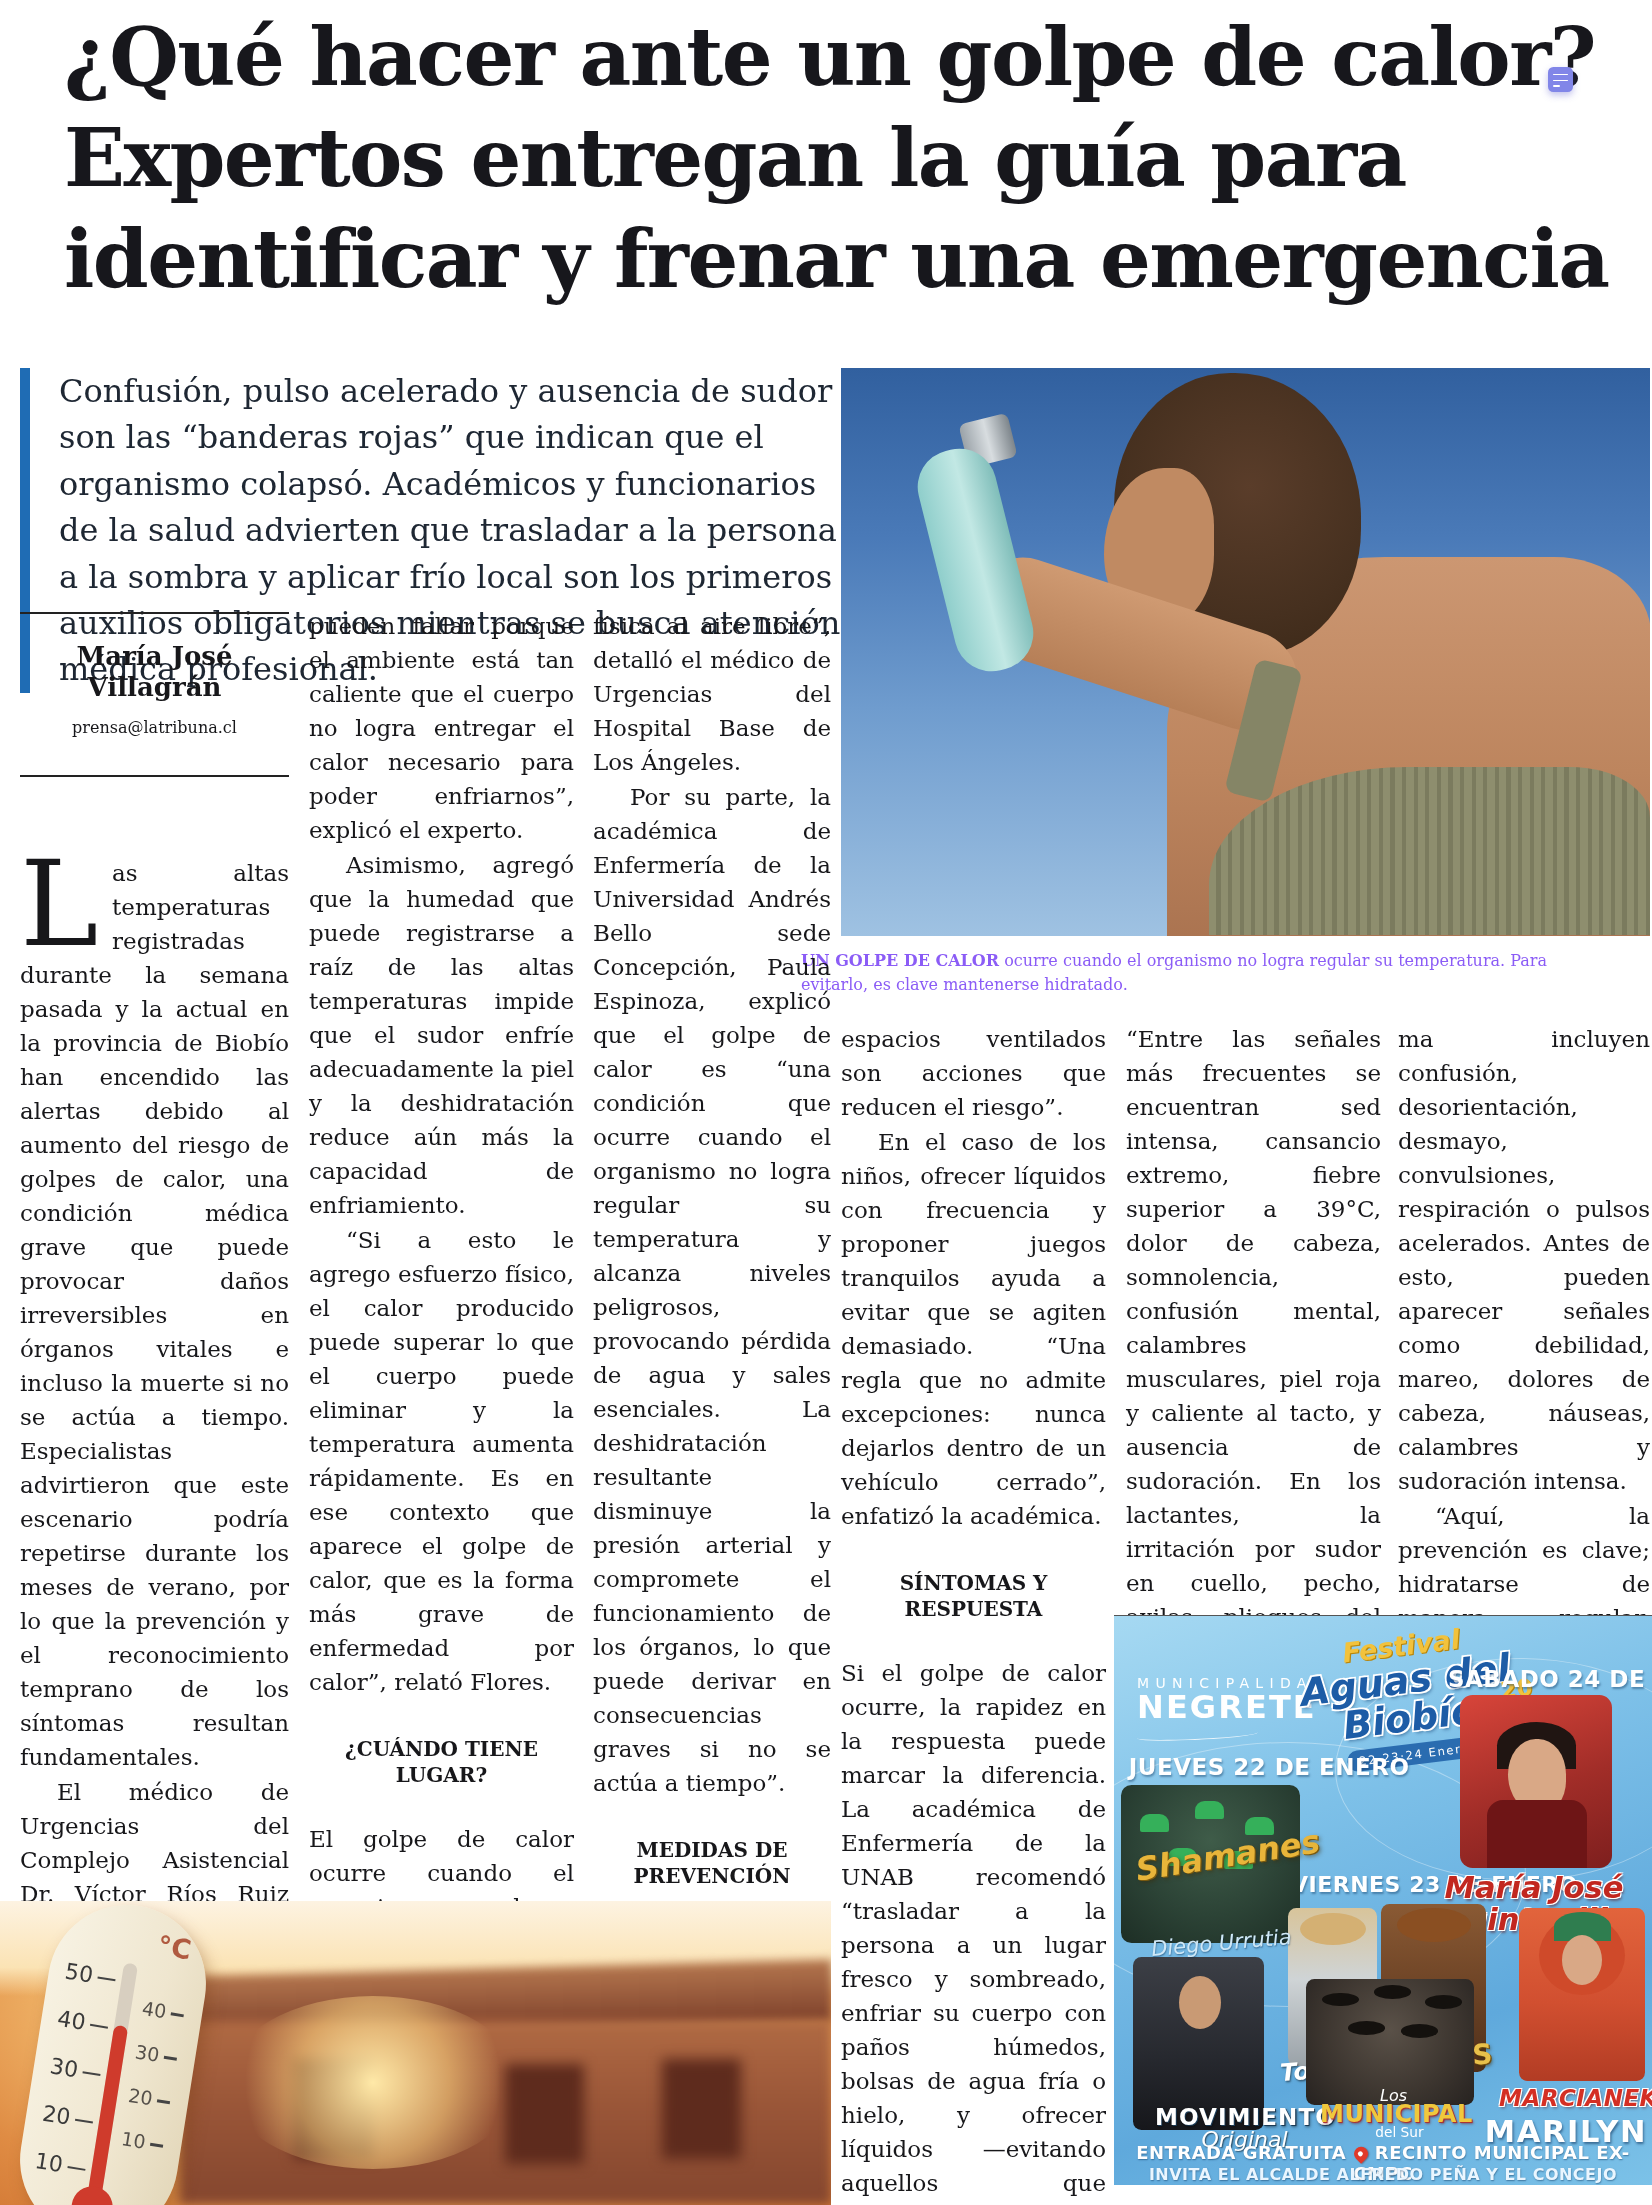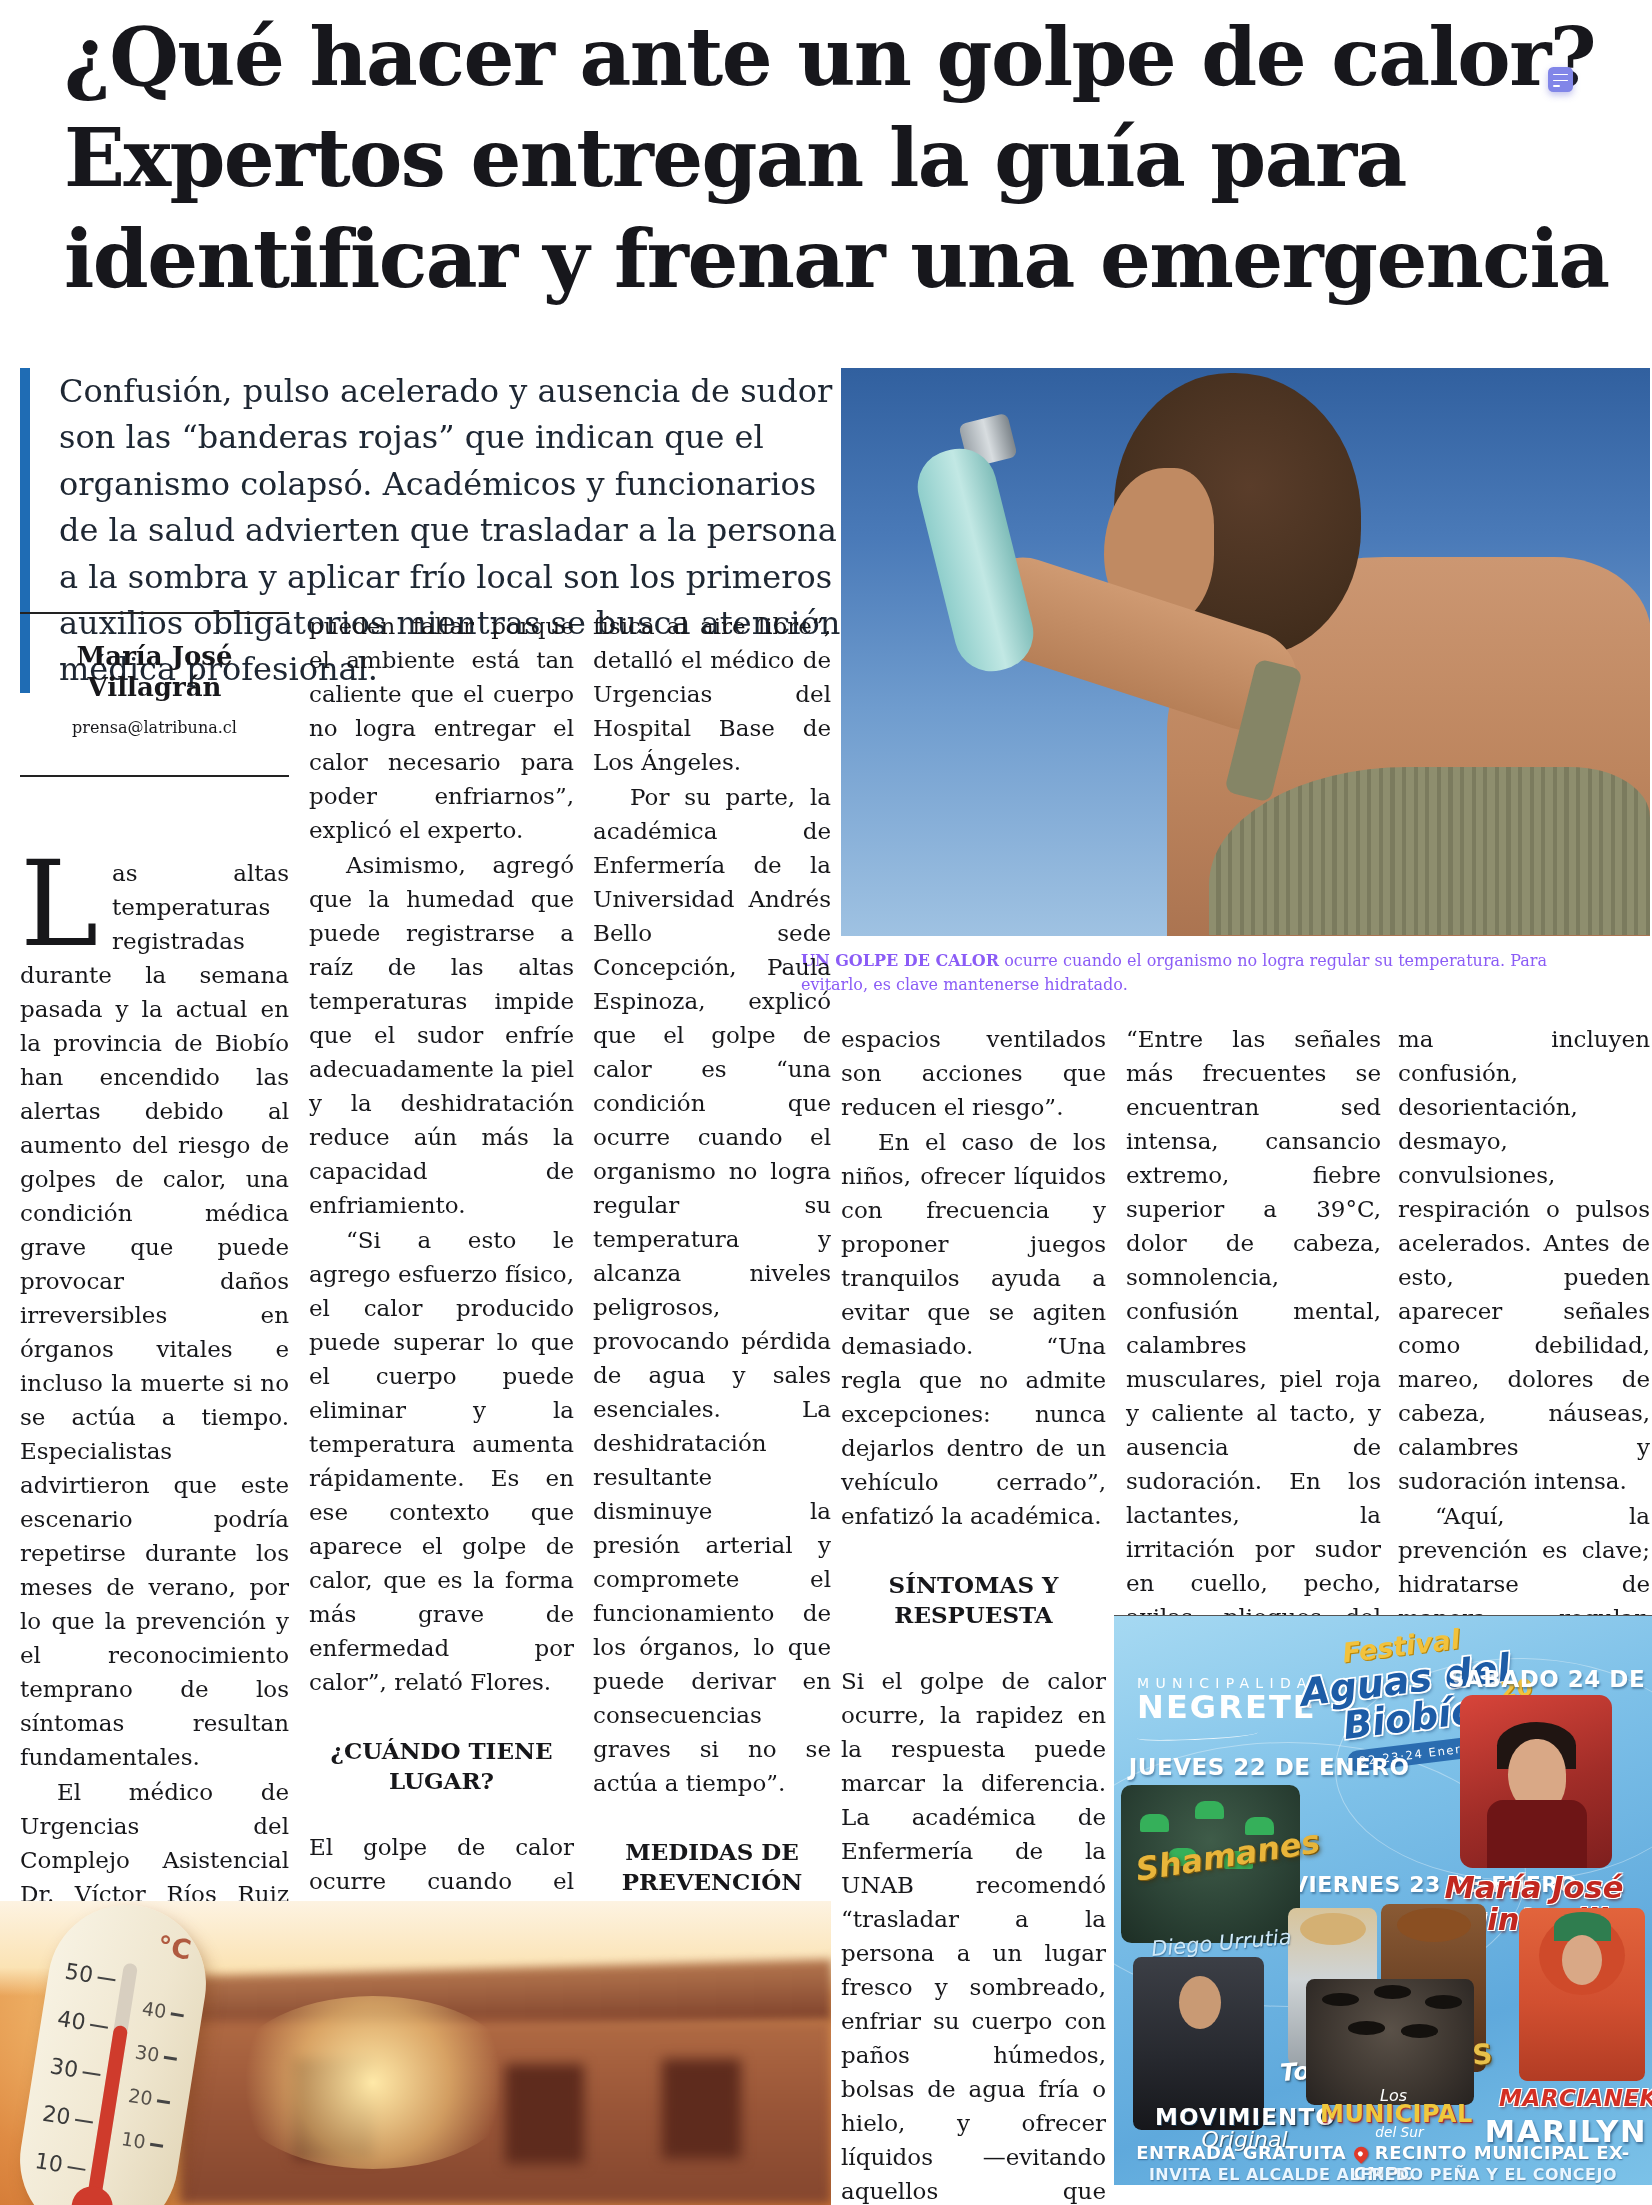--- a/index.html
+++ b/index.html
@@ -58,21 +58,21 @@
   .col5{left:1126px;top:1022px;width:255px;}
   .col6{left:1398px;top:1022px;width:252px;}
 
   .byline-box{border-top:2.6px solid #222;border-bottom:2.6px solid #222;text-align:center;
               padding:27px 0 30.5px 0;margin-bottom:79px;}
   .byline-name{font-weight:700;font-size:26px;line-height:1.2;}
   .byline-mail{font-size:16px;margin-top:7.4px;}
 
   .dropcap{float:left;font-size:118px;line-height:90px;padding:3.2px 13.7px 0 0;font-weight:400;color:#17171a;}
 
-  .subhead{font-weight:700;text-align:center;font-size:23px;line-height:1.3;margin:37px auto 34px auto;
+  .subhead{font-weight:700;text-align:center;font-size:20px;line-height:1.3;margin:37px auto 34px auto;
            letter-spacing:0;}
 
   
   .scene{position:absolute;left:0px;top:1901px;width:831px;height:304px;overflow:hidden;
          background:radial-gradient(ellipse at 48% 30%,#fff3cd 0%,#fbd896 28%,#f0b468 55%,#df8c44 80%,#d47a36 100%);}
   .scene .sky{position:absolute;left:0;top:0;width:100%;height:95px;
          background:linear-gradient(180deg,#fdf3e2,#fbe3b4 70%,rgba(251,227,180,0));}
   .scene .roof{position:absolute;left:179px;top:67px;width:653px;height:63px;filter:blur(4.7px);
          background:linear-gradient(180deg,#b4764e,#7c3f2a);transform:skewY(-1.5deg);}
   .scene .wall{position:absolute;left:179px;top:119px;width:653px;height:185px;filter:blur(5.3px);
@@ -159,21 +159,21 @@
   .logo-mov{position:absolute;left:41px;top:488px;width:179px;text-align:center;color:#fff;}
   .logo-mov .v1{font-size:23px;font-weight:700;letter-spacing:1.1px;text-shadow:1.1px 1.1px 0 #1a3a55,1.6px 2.1px 3.2px rgba(0,0,0,.5);}
   .logo-mov .v2{font-size:22px;font-style:italic;margin-top:-3.2px;text-shadow:1.1px 1.1px 1.6px rgba(0,0,0,.6);}
   .ph-pinch{left:192px;top:363px;width:168px;height:126px;border-radius:8.4px;
            background:radial-gradient(circle at 50% 40%,#5a5148 0%,#3c352f 60%,#262220 100%);}
   .ph-pinch .hat{position:absolute;width:37px;height:13.7px;border-radius:50%;background:#14110e;}
   .logo-pinch{position:absolute;left:206px;top:472px;width:147px;text-align:center;line-height:.95;}
   .logo-pinch .l1{font-size:16px;font-style:italic;color:#fff;}
   .logo-pinch .l2{font-size:24px;font-weight:700;color:#f0c83c;letter-spacing:0.5px;
            text-shadow:1.1px 1.1px 0 #a33,1.6px 2.1px 2.6px rgba(120,0,0,.5);}
-  .logo-pinch .l3{font-size:13.7px;font-style:italic;color:#fff;margin-left:12px;}
+  .logo-pinch .l3{font-size:13.7px;color:#fff;margin-left:12px;}
   .logo-marilyn{position:absolute;left:368px;top:498px;width:168px;text-align:center;font-size:30.5px;font-weight:700;
            color:#fff;letter-spacing:1.6px;text-shadow:1.1px 1.6px 2.6px rgba(10,40,80,.55);}
   .ad-footer{position:absolute;left:0;width:538px;text-align:center;color:#fff;font-weight:700;}
   .adf1{top:526px;font-size:18px;letter-spacing:0.5px;text-shadow:0.5px 1.1px 1.6px rgba(10,50,90,.5);}
   .adf2{top:549px;font-size:16px;letter-spacing:0.5px;color:#eaf6ff;text-shadow:0.5px 1.1px 1.6px rgba(10,50,90,.5);}
   .pin{display:inline-block;width:13.7px;height:13.7px;background:#e03a2a;border-radius:50% 50% 50% 0;
        transform:rotate(-45deg);margin:0 7.4px;vertical-align:-2.1px;box-shadow:0.5px 1.1px 1.6px rgba(80,0,0,.4);}
   .pin i{display:block;width:5.3px;height:5.3px;background:#fff;border-radius:50%;margin:4.2px;}
 </style>
 </head>

